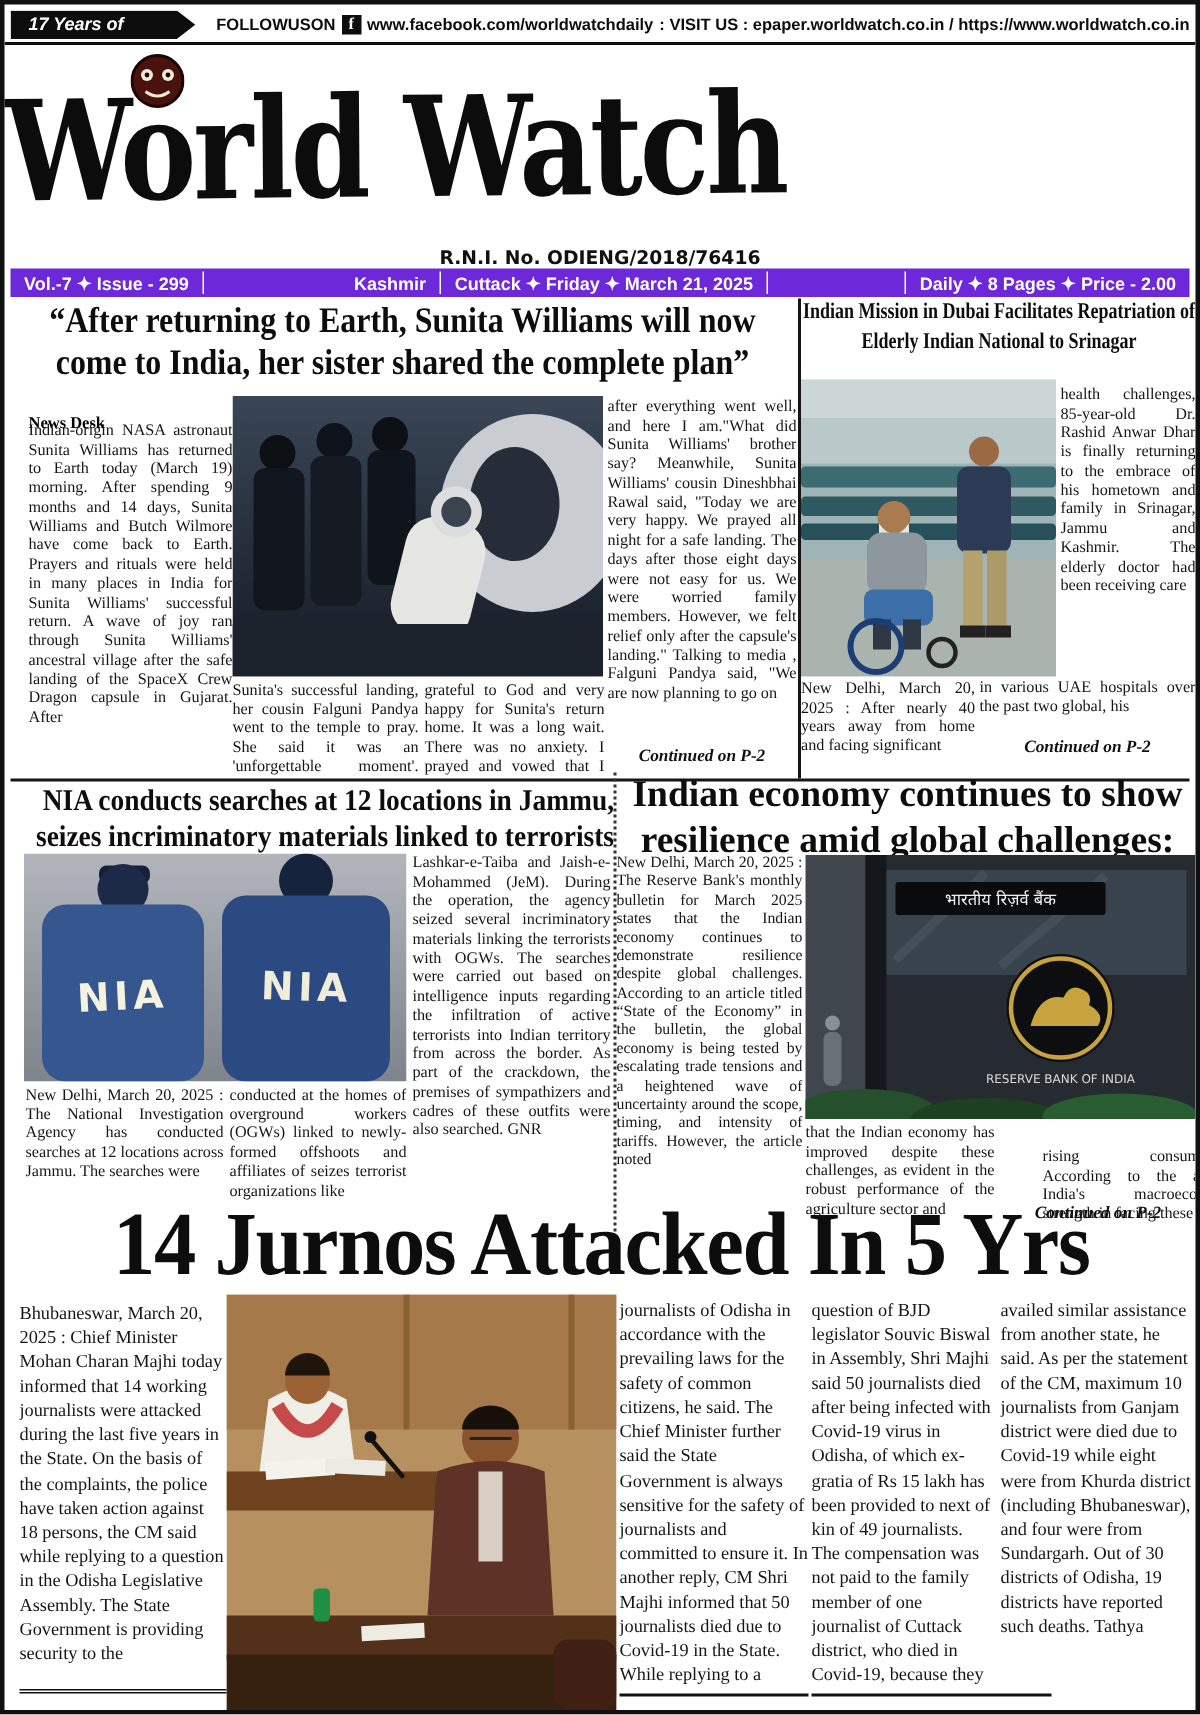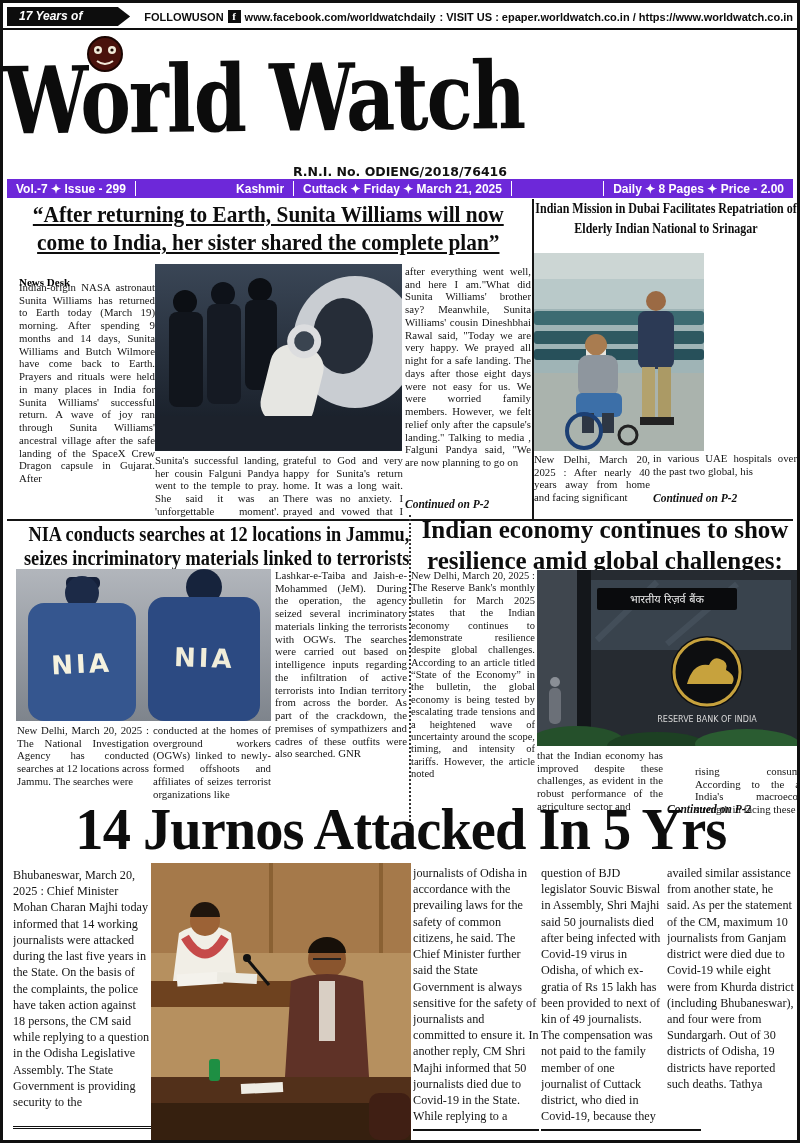--- a/index.html
+++ b/index.html
@@ -32,37 +32,37 @@
   .infobar { top:176px; left:4px; right:4px; height:19px; background:#6d28d9; color:#fff;
              display:flex; align-items:center; font:bold 12px "Liberation Sans", sans-serif;
              white-space:nowrap; }
   .infobar .seg { padding:0 9px; }
   .infobar .div { width:1px; height:15px; background:#fff; }
   .infobar .sp { flex:1; }
 
   
   .hserif { font-family:"Liberation Serif", serif; font-weight:bold; color:#0d0d0d; text-align:center; }
   .cond { transform-origin:0 50%; }
-  .h1 { left:6px; top:197px; width:520px;text-decoration:underline; }
+  .h1 { left:6px; top:197px; width:520px; }
   .h1 .cond { width:584px; transform:scaleX(0.888); font-size:24px; line-height:1.18; }
   .h2 { left:531px; top:196px; width:264px; }
   .h2 .cond { width:330px; transform:scaleX(0.8); font-size:15px; line-height:1.3; }
   .h3 { left:12px; top:519px; width:394px;text-align:right; }
   .h3 .cond { width:431px; transform:scaleX(0.915); font-size:20px; line-height:1.2; }
   .h4 { left:408px; top:511px; width:388px; font-size:25px; line-height:1.25; }
   .h5 { left:4px; top:801px; width:788px; }
   .h5 .cond { width:838px; transform:scaleX(0.94); font-size:60px; line-height:50px; letter-spacing:-1px; }
 
   
   .bt { font-family:"Liberation Serif", serif; font-size:10.8px; line-height:1.18;
         text-align:justify; color:#151515; overflow:hidden; }
   .bt5 { font-family:"Liberation Serif", serif; font-size:12.2px; line-height:1.33;
          text-align:left; color:#151515; overflow:hidden; }
   .byline { font-weight:bold; font-size:11px; font-family:"Liberation Serif", serif;margin-top:10px; }
-  .cont { font:bold italic 11.5px "Liberation Serif", serif; text-align:left; color:#111; }
+  .cont { font:bold italic 11.5px "Liberation Serif", serif; text-align:center; color:#111; }
 
   
   .a1-byline { left:16px; top:263px; width:136px; }
   .a1-c1 { left:16px; top:278px; width:136px; height:238px; }
   .ph1 { left:152px; top:261px; width:247px; height:187px; }
   .a1-c2 { left:152px; top:451px; width:124px; height:66px; }
   .a1-c3 { left:280px; top:451px; width:120px; height:66px; }
   .a1-c4 { left:402px; top:262px; width:126px; height:231px; }
   .a1-cont { left:402px; top:495px; width:126px; }
   .vrule-a { left:529px; top:196px; width:2px; height:320px; background:#151515; }
@@ -197,20 +197,21 @@
       <rect x="123" y="164" width="17" height="8" fill="#222"></rect>
     <circle cx="62" cy="92" r="11" fill="#a97c50"></circle>
     <path d="M52 96 q10 14 20 0 v8 q-10 10 -20 0 z" fill="#e8e6e0"></path>
     <rect x="44" y="102" width="40" height="42" rx="10" fill="#8e969e"></rect>
     <rect x="42" y="140" width="46" height="24" rx="6" fill="#3c6fa8"></rect>
     <rect x="48" y="160" width="12" height="20" fill="#2e3744"></rect>
       <rect x="68" y="160" width="12" height="20" fill="#2e3744"></rect>
     <circle cx="50" cy="178" r="17" fill="none" stroke="#1c3f73" stroke-width="4"></circle>
     <circle cx="94" cy="182" r="9" fill="none" stroke="#222" stroke-width="3"></circle>
   </svg>
+  <div class="abs bt a2-cr">health challenges, 85-year-old Dr. Rashid Anwar Dhar is finally returning to the embrace of his hometown and family in Srinagar, Jammu and Kashmir. The elderly doctor had been receiving care</div>
   <div class="abs bt a2-bl">New Delhi, March 20, 2025 :  After nearly 40 years away from home and facing significant</div>
   <div class="abs bt a2-br">in various UAE hospitals over the past two global, his</div>
   <div class="abs cont a2-cont">Continued on P-2</div>
   <div class="abs rule-mid"></div>
 
   <div class="abs hserif h3">
     <div class="cond">NIA conducts searches at 12 locations in Jammu, seizes incriminatory materials linked to terrorists</div>
   </div>
   <svg class="abs ph3" viewBox="0 0 255 152" preserveAspectRatio="none">
     <defs>

